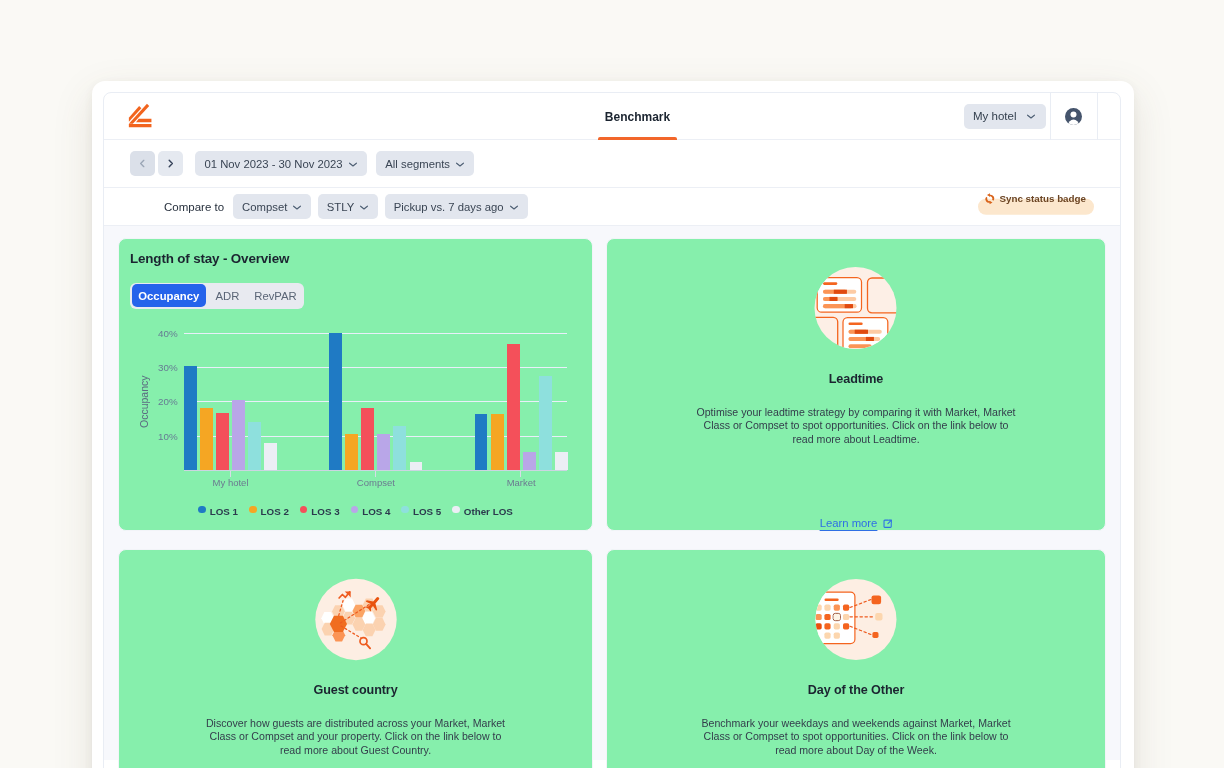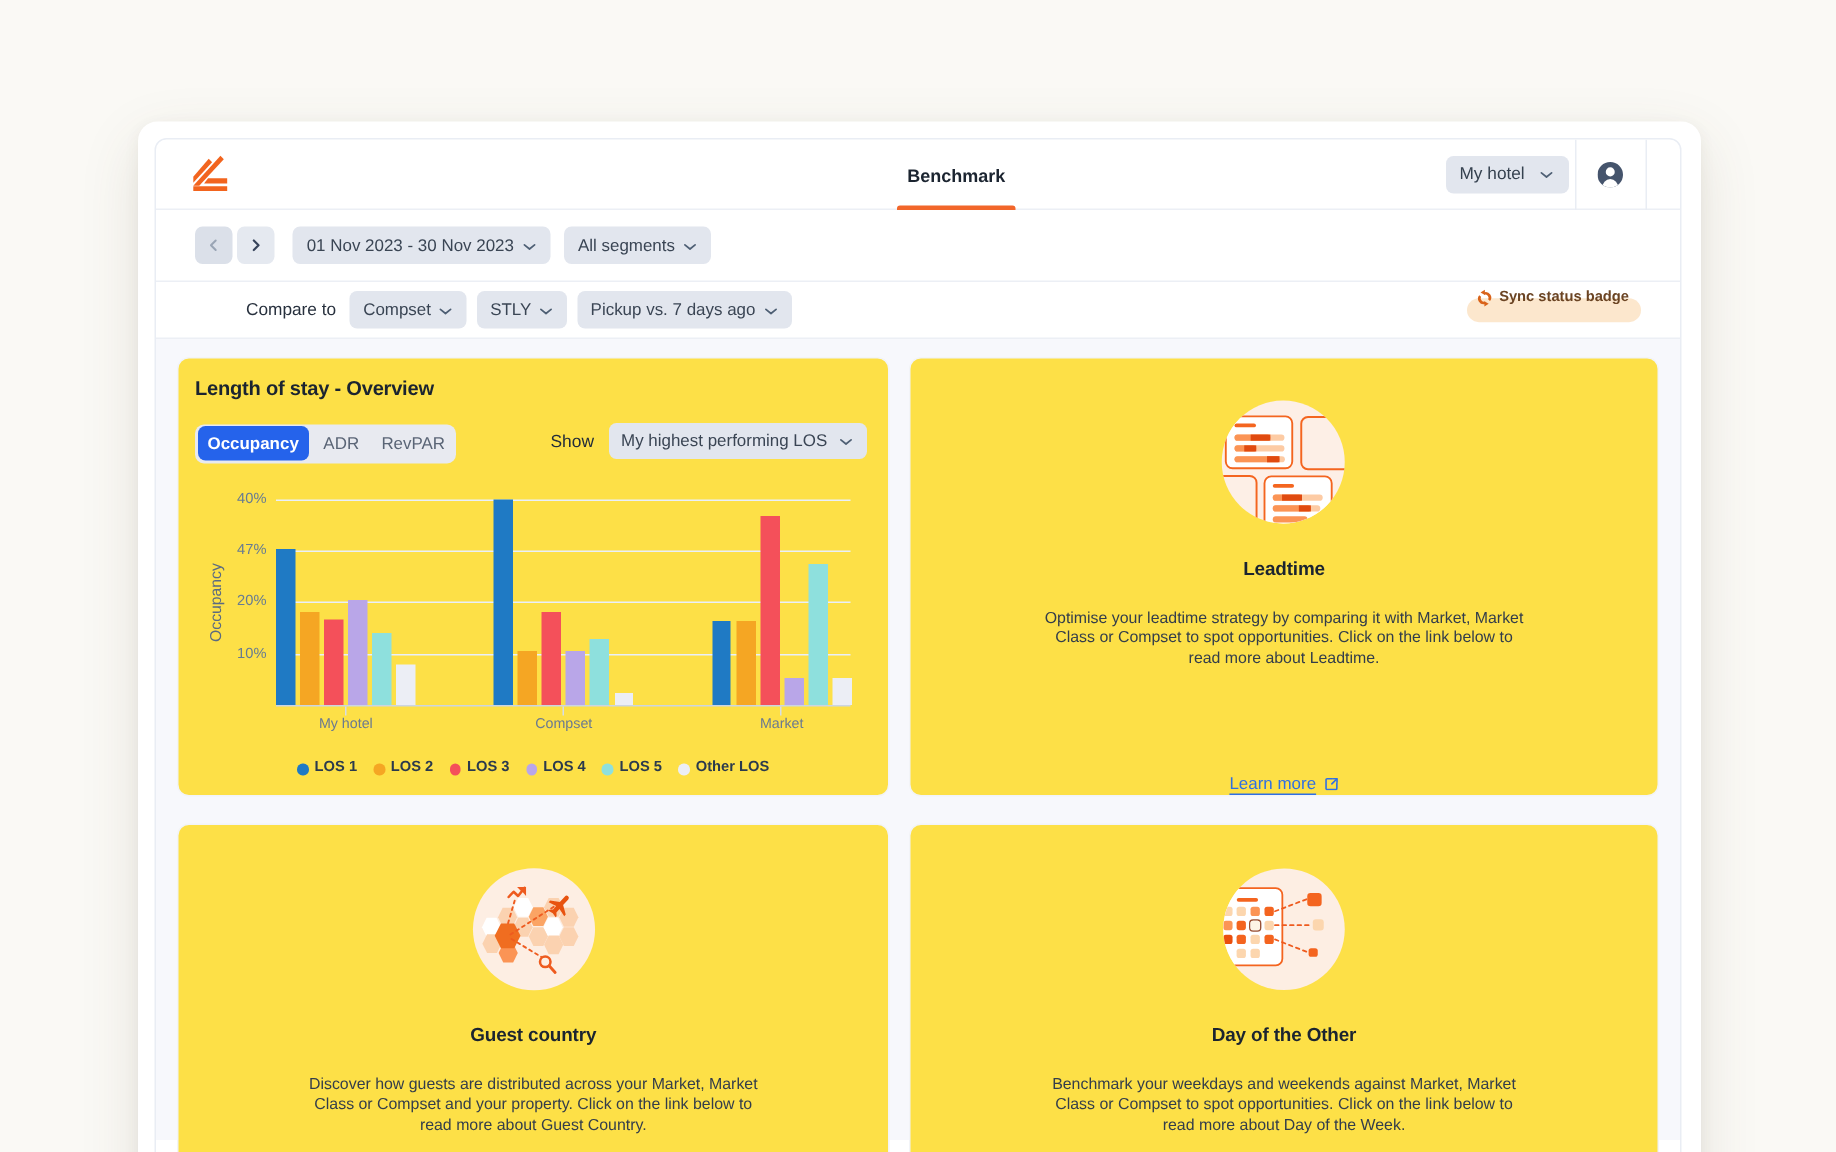--- a/index.html
+++ b/index.html
@@ -40,21 +40,21 @@
   .fbar .chip:nth-child(3) { margin-left:8.8px;justify-content:flex-end; }
   .fbar .chip:nth-child(4) { margin-left:6.5px; }
   .fbar2 { position:relative; height:38px; border-bottom:1px solid #eceff5; display:flex; align-items:center; padding-left:25px; gap:6.5px;}
   .cmp-label { font-size:11.5px; color:#27303d; margin-right:2.5px;margin-left:35px; }
   .sync { position:absolute; right:26px; top:50%; transform:translateY(-50%); height:16.5px; background:#fce7cd;
           border-radius:9px; display:flex; align-items:center; gap:4px; padding:0 8px 16px 6px;
           font-size:9.8px; color:#6b4423; font-weight:600;}
   .content { position:relative; background:#f7f8fc; height:534px; padding:12px 14px 0 14px; }
   .row { display:flex; gap:13px; }
   .row2 { margin-top:18px; }
-  .card { background:#fde047; border:1px solid #f2f4f8; border-radius:8px; }
+  .card { background:#86efac; border:1px solid #f2f4f8; border-radius:8px; }
   .c-left { width:476px; height:293px; }
   .c-right { width:501px; height:293px;text-decoration:underline; }
   svg { display:block; }
   
   .promo { position:relative; display:flex; flex-direction:column; align-items:center; }
   .promo-ill { position:absolute; top:22px; left:50%; transform:translateX(-50%); width:95px; height:95px; }
   .promo-title { position:absolute; top:132.5px; left:0; right:0; text-align:center; font-size:12.6px; font-weight:700; color:#1b2430; letter-spacing:-0.1px;}
   .promo-body { position:absolute; top:166.5px; left:50%; transform:translateX(-50%); width:64.5%; text-align:center; font-size:10.6px; line-height:13.9px; color:#333d4b;}
   .promo-link { position:absolute; top:246px; left:0; right:0; text-align:center; font-size:11.3px; color:#2f6fe4;margin-top:32px; }
   .promo-link a, .promo-link a:visited, .promo-link a:link { color:#2f6fe4; text-decoration:underline; text-underline-offset:2.5px; text-decoration-thickness:1px;}
@@ -72,21 +72,21 @@
   .show-chip { height:24px; background:#e2e6ee; border-radius:5px; display:flex; align-items:center; gap:6px; padding:0 8px; font-size:11.3px; color:#3a4554; white-space:nowrap;}
   .plot { position:absolute; left:64.7px; top:83.6px; width:383px; height:147.5px; }
   .gl { position:absolute; left:0; width:383px; height:1px; background:#e9effa; }
   .axis { position:absolute; left:0; top:147.5px; width:383px; height:1px; background:#ccd5e1; }
   .ytl { position:absolute; right:100%; margin-right:6px; font-size:9.8px; color:#667b93; transform:translateY(-50%); white-space:nowrap;}
   .ylab { position:absolute; left:19px; top:188.6px; font-size:10.5px; color:#5b6b81; transform:rotate(-90deg); transform-origin:left top; white-space:nowrap;}
   .bar { position:absolute; bottom:0; width:12.9px; }
   .xtick { position:absolute; top:148.5px; width:1px; height:6px; background:#d6dde7; }
   .xtl { position:absolute; top:154px; font-size:9.5px; color:#6b7a90; transform:translateX(-50%); white-space:nowrap;}
   .legend { position:absolute; left:0; right:0; top:266px; display:flex; justify-content:center; gap:11px; height:12px; align-items:center;}
-  .lg { display:flex; align-items:flex-end; gap:4px; font-size:9.8px; font-weight:700; color:#2b3a4d;}
+  .lg { display:flex; align-items:flex-start; gap:4px; font-size:9.8px; font-weight:700; color:#2b3a4d;}
   .lgdot { width:7.5px; height:7.5px; border-radius:50%; flex:none;}
 
 </style>
 </head>
 <body>
 
 <div class="app-window">
  <div class="inner">
 
   <div class="hdr">
@@ -207,39 +207,28 @@
 
   <div class="content">
     <div class="row">
       <div class="card c-left" style="position:relative;">
         <div class="los-title">Length of stay - Overview</div>
         <div class="metric-tabs">
           <div class="mt active">Occupancy</div>
           <div class="mt">ADR</div>
           <div class="mt">RevPAR</div>
         </div>
-        <div class="show-wrap">
-          <span class="show-label">Show</span>
-          <div class="show-chip">
-            <span>My highest performing LOS</span>
-            <span>
-                  <svg width="12" height="12" viewBox="0 0 12 12" fill="none">
-                    <path d="M2.6 5.2 L6 8.0 L9.4 5.2" stroke="#4e5f74" stroke-width="1.15" stroke-linecap="round" stroke-linejoin="round"></path>
-                  </svg>
-                </span>
-          </div>
-        </div>
         <div class="ylab">Occupancy</div>
         <div class="plot" id="plot">
               <div class="gl" style="top: 113.198px;"></div>
               <div class="ytl" style="top: 113.198px;">10%</div>
               <div class="gl" style="top: 78.8953px;"></div>
               <div class="ytl" style="top: 78.8953px;">20%</div>
               <div class="gl" style="top: 44.593px;"></div>
-              <div class="ytl" style="top: 44.593px;">47%</div>
+              <div class="ytl" style="top: 44.593px;">30%</div>
               <div class="gl" style="top: 10.2907px;"></div>
               <div class="ytl" style="top: 10.2907px;">40%</div>
               <div class="axis"></div>
               <div class="bar" style="left: 0.3px; height: 103.936px; background: rgb(31, 122, 196);"></div>
               <div class="bar" style="left: 16.35px; height: 61.7442px; background: rgb(245, 166, 35);"></div>
               <div class="bar" style="left: 32.4px; height: 57.2849px; background: rgb(244, 80, 90);"></div>
               <div class="bar" style="left: 48.45px; height: 69.9767px; background: rgb(185, 166, 232);"></div>
               <div class="bar" style="left: 64.5px; height: 48.0233px; background: rgb(142, 224, 221);"></div>
               <div class="bar" style="left: 80.55px; height: 27.4419px; background: rgb(236, 238, 245);"></div>
               <div class="xtick" style="left: 45.875px;"></div>

